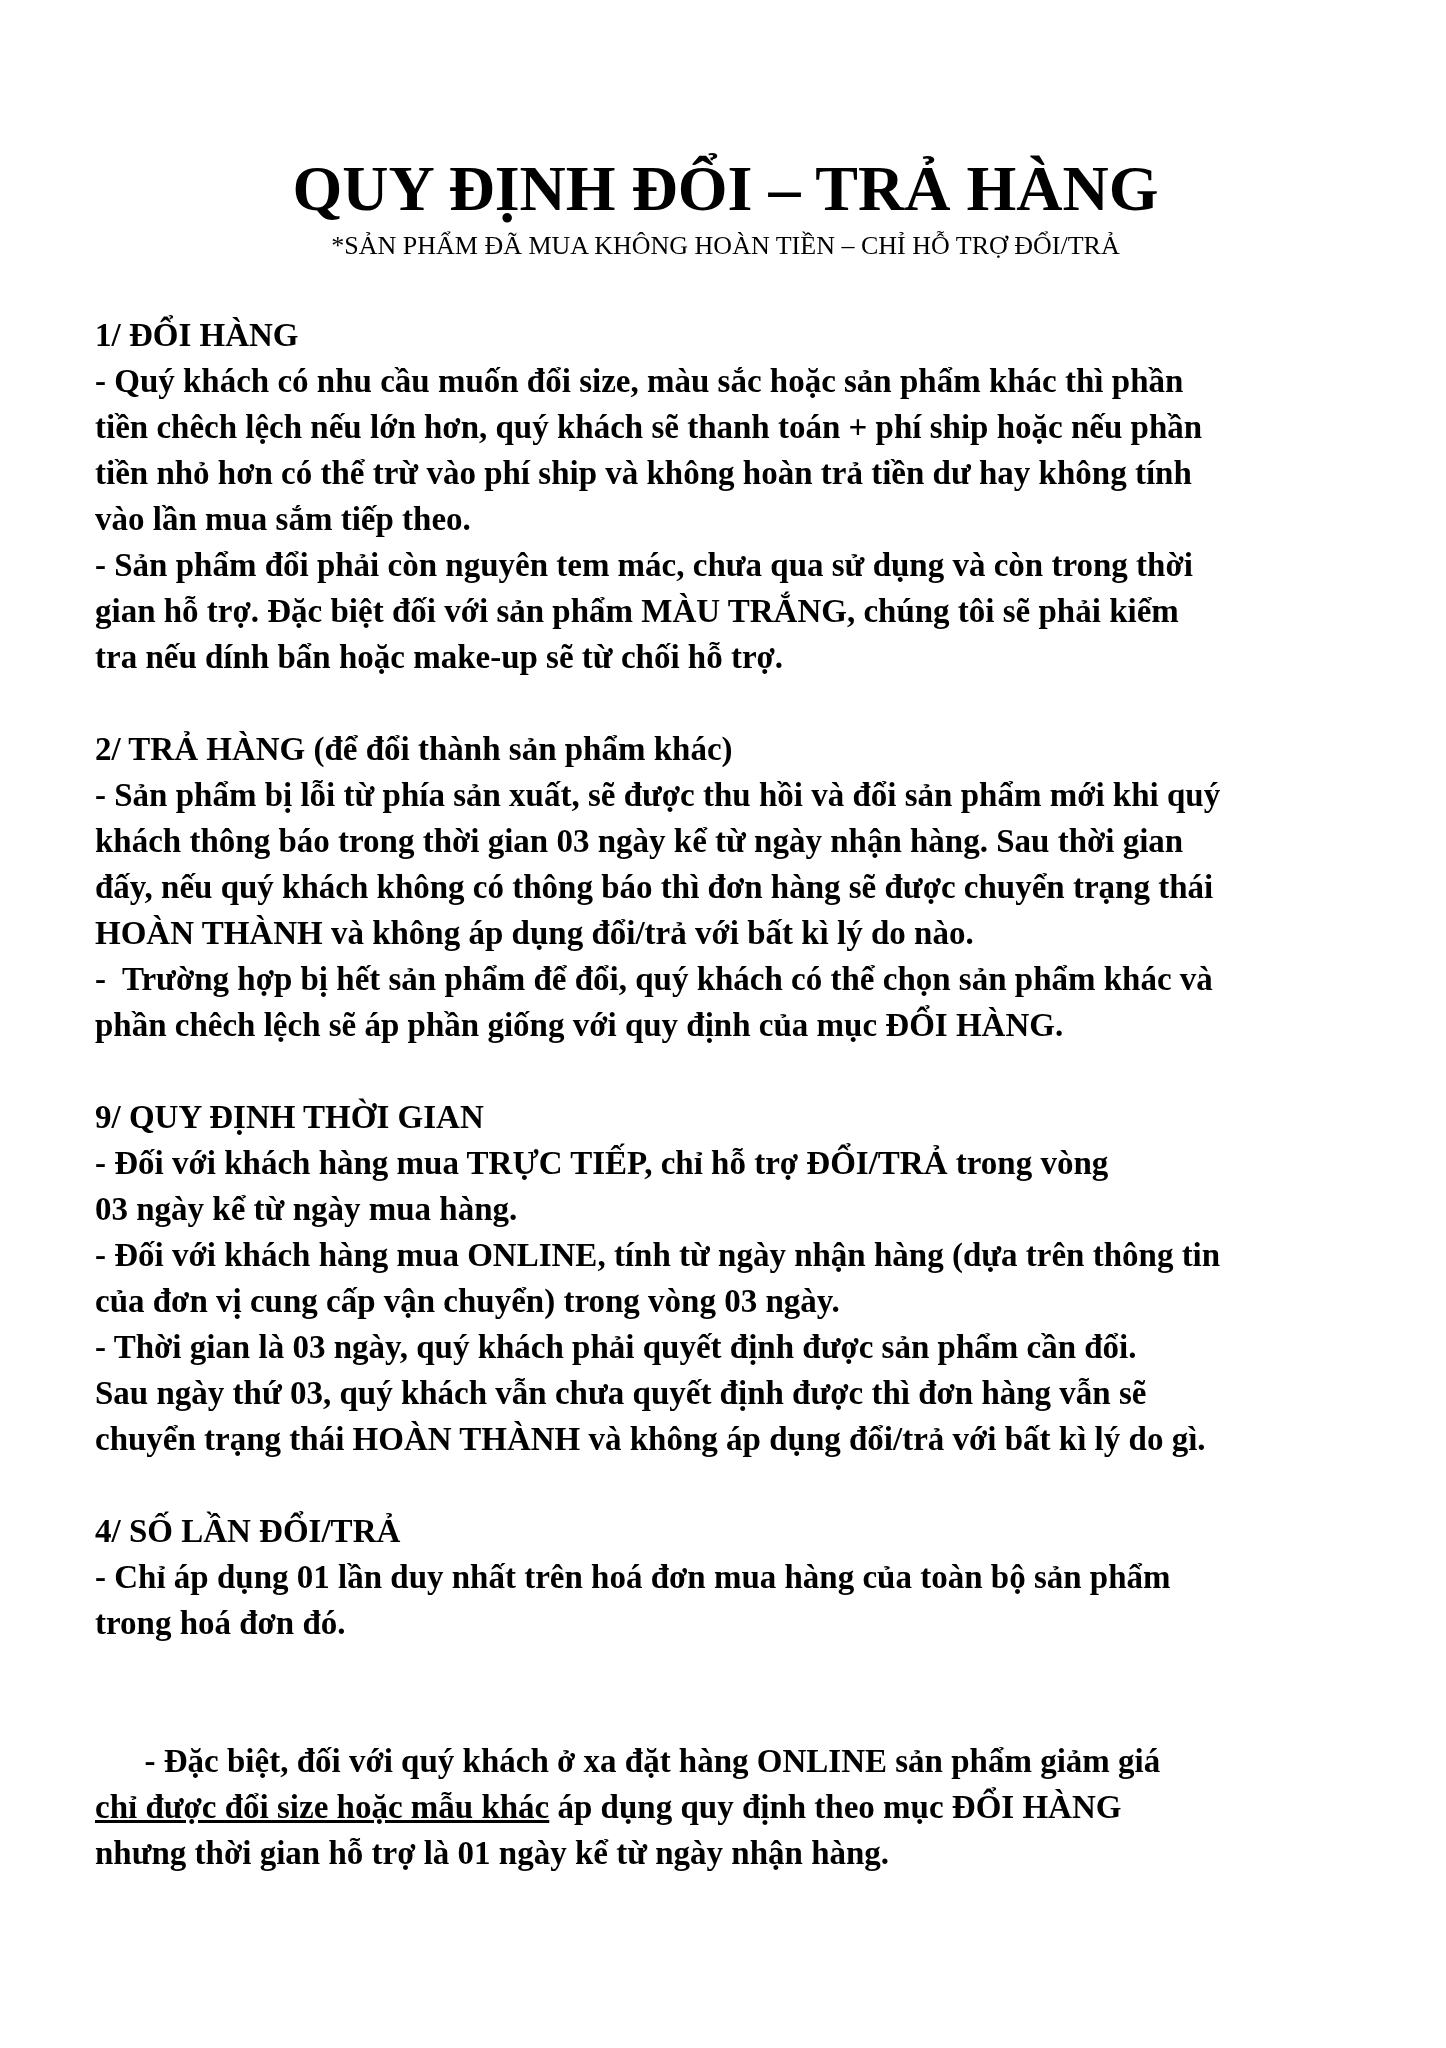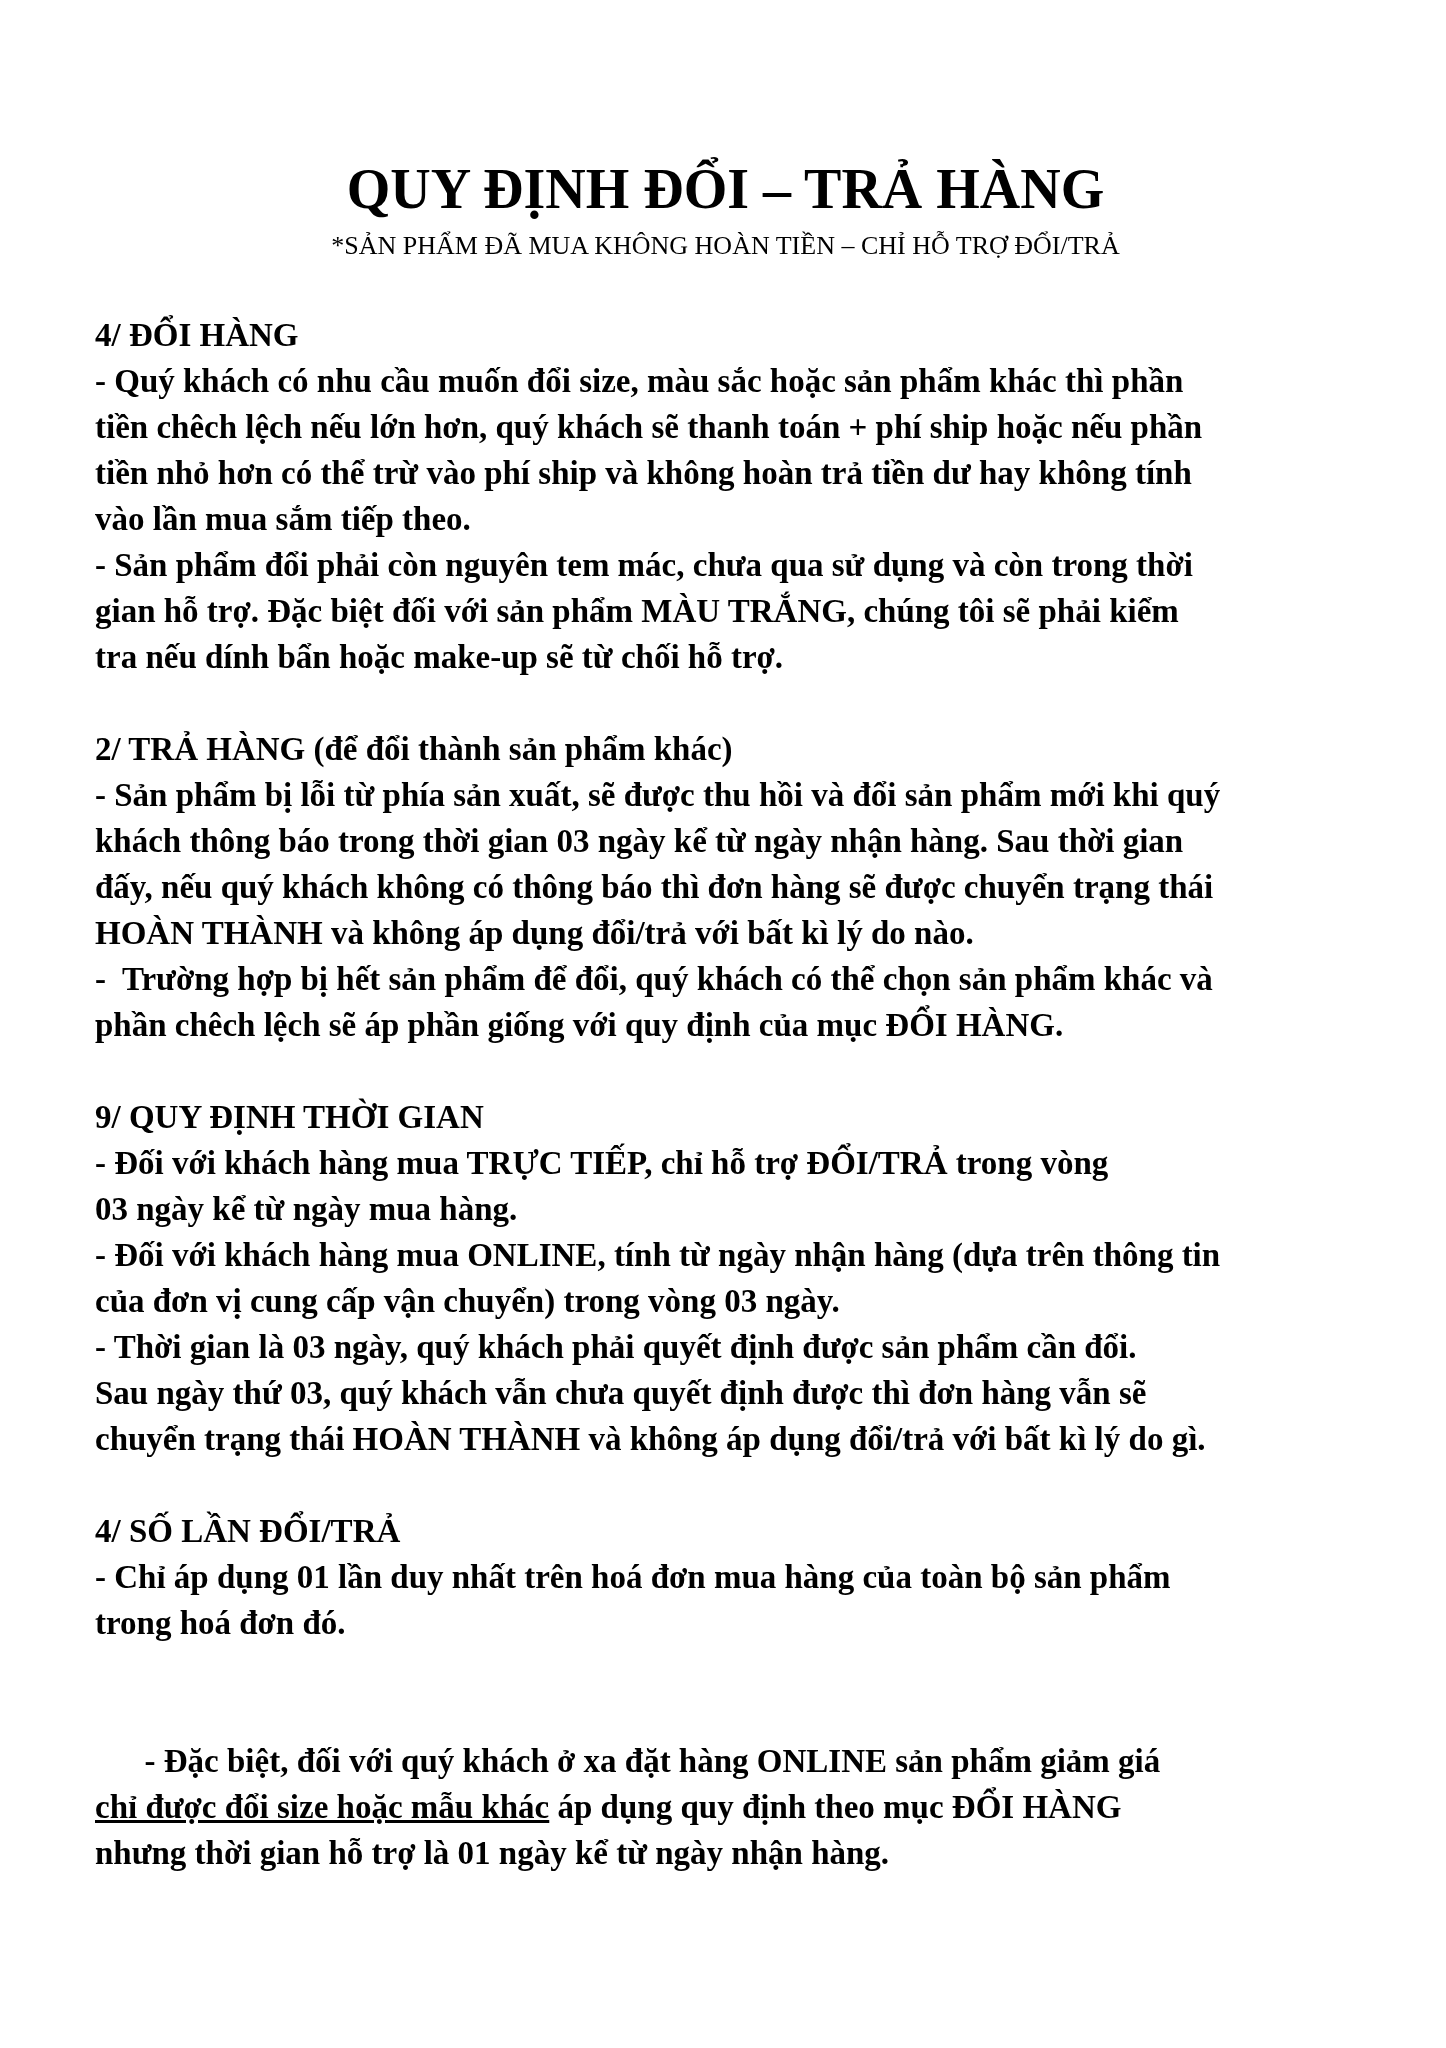--- a/index.html
+++ b/index.html
@@ -13,21 +13,21 @@
     height: 2048px;
     background: #ffffff;
     color: #000000;
     font-family: "Liberation Serif", "DejaVu Serif", serif;
     overflow: hidden;
     box-sizing: border-box;
     padding: 158px 90px 0 95px;
   }
   .doc-title {
     text-align: center;
-    font-size: 56px;
+    font-size: 64px;
     font-weight: bold;
     line-height: 62px;
     white-space: pre;
     margin: 0 0 6px 0;
   }
   .doc-subtitle {
     text-align: center;
     font-size: 26px;
     font-weight: normal;
     line-height: 40px;
@@ -58,21 +58,21 @@
 </head>
 <body>
 
 <div class="page">
 
   <h1 class="doc-title">QUY ĐỊNH ĐỔI – TRẢ HÀNG</h1>
 
   <div class="doc-subtitle">*SẢN PHẨM ĐÃ MUA KHÔNG HOÀN TIỀN – CHỈ HỖ TRỢ ĐỔI/TRẢ</div>
 
   <div class="section">
-    <div class="section-heading">4/ ĐỔI HÀNG</div>
+    <div class="section-heading">1/ ĐỔI HÀNG</div>
     <div class="paragraph">- Quý khách có nhu cầu muốn đổi size, màu sắc hoặc sản phẩm khác thì phần
 tiền chêch lệch nếu lớn hơn, quý khách sẽ thanh toán + phí ship hoặc nếu phần
 tiền nhỏ hơn có thể trừ vào phí ship và không hoàn trả tiền dư hay không tính
 vào lần mua sắm tiếp theo.</div>
     <div class="paragraph">- Sản phẩm đổi phải còn nguyên tem mác, chưa qua sử dụng và còn trong thời
 gian hỗ trợ. Đặc biệt đối với sản phẩm MÀU TRẮNG, chúng tôi sẽ phải kiểm
 tra nếu dính bẩn hoặc make-up sẽ từ chối hỗ trợ.</div>
   </div>
 
   <div class="section">

